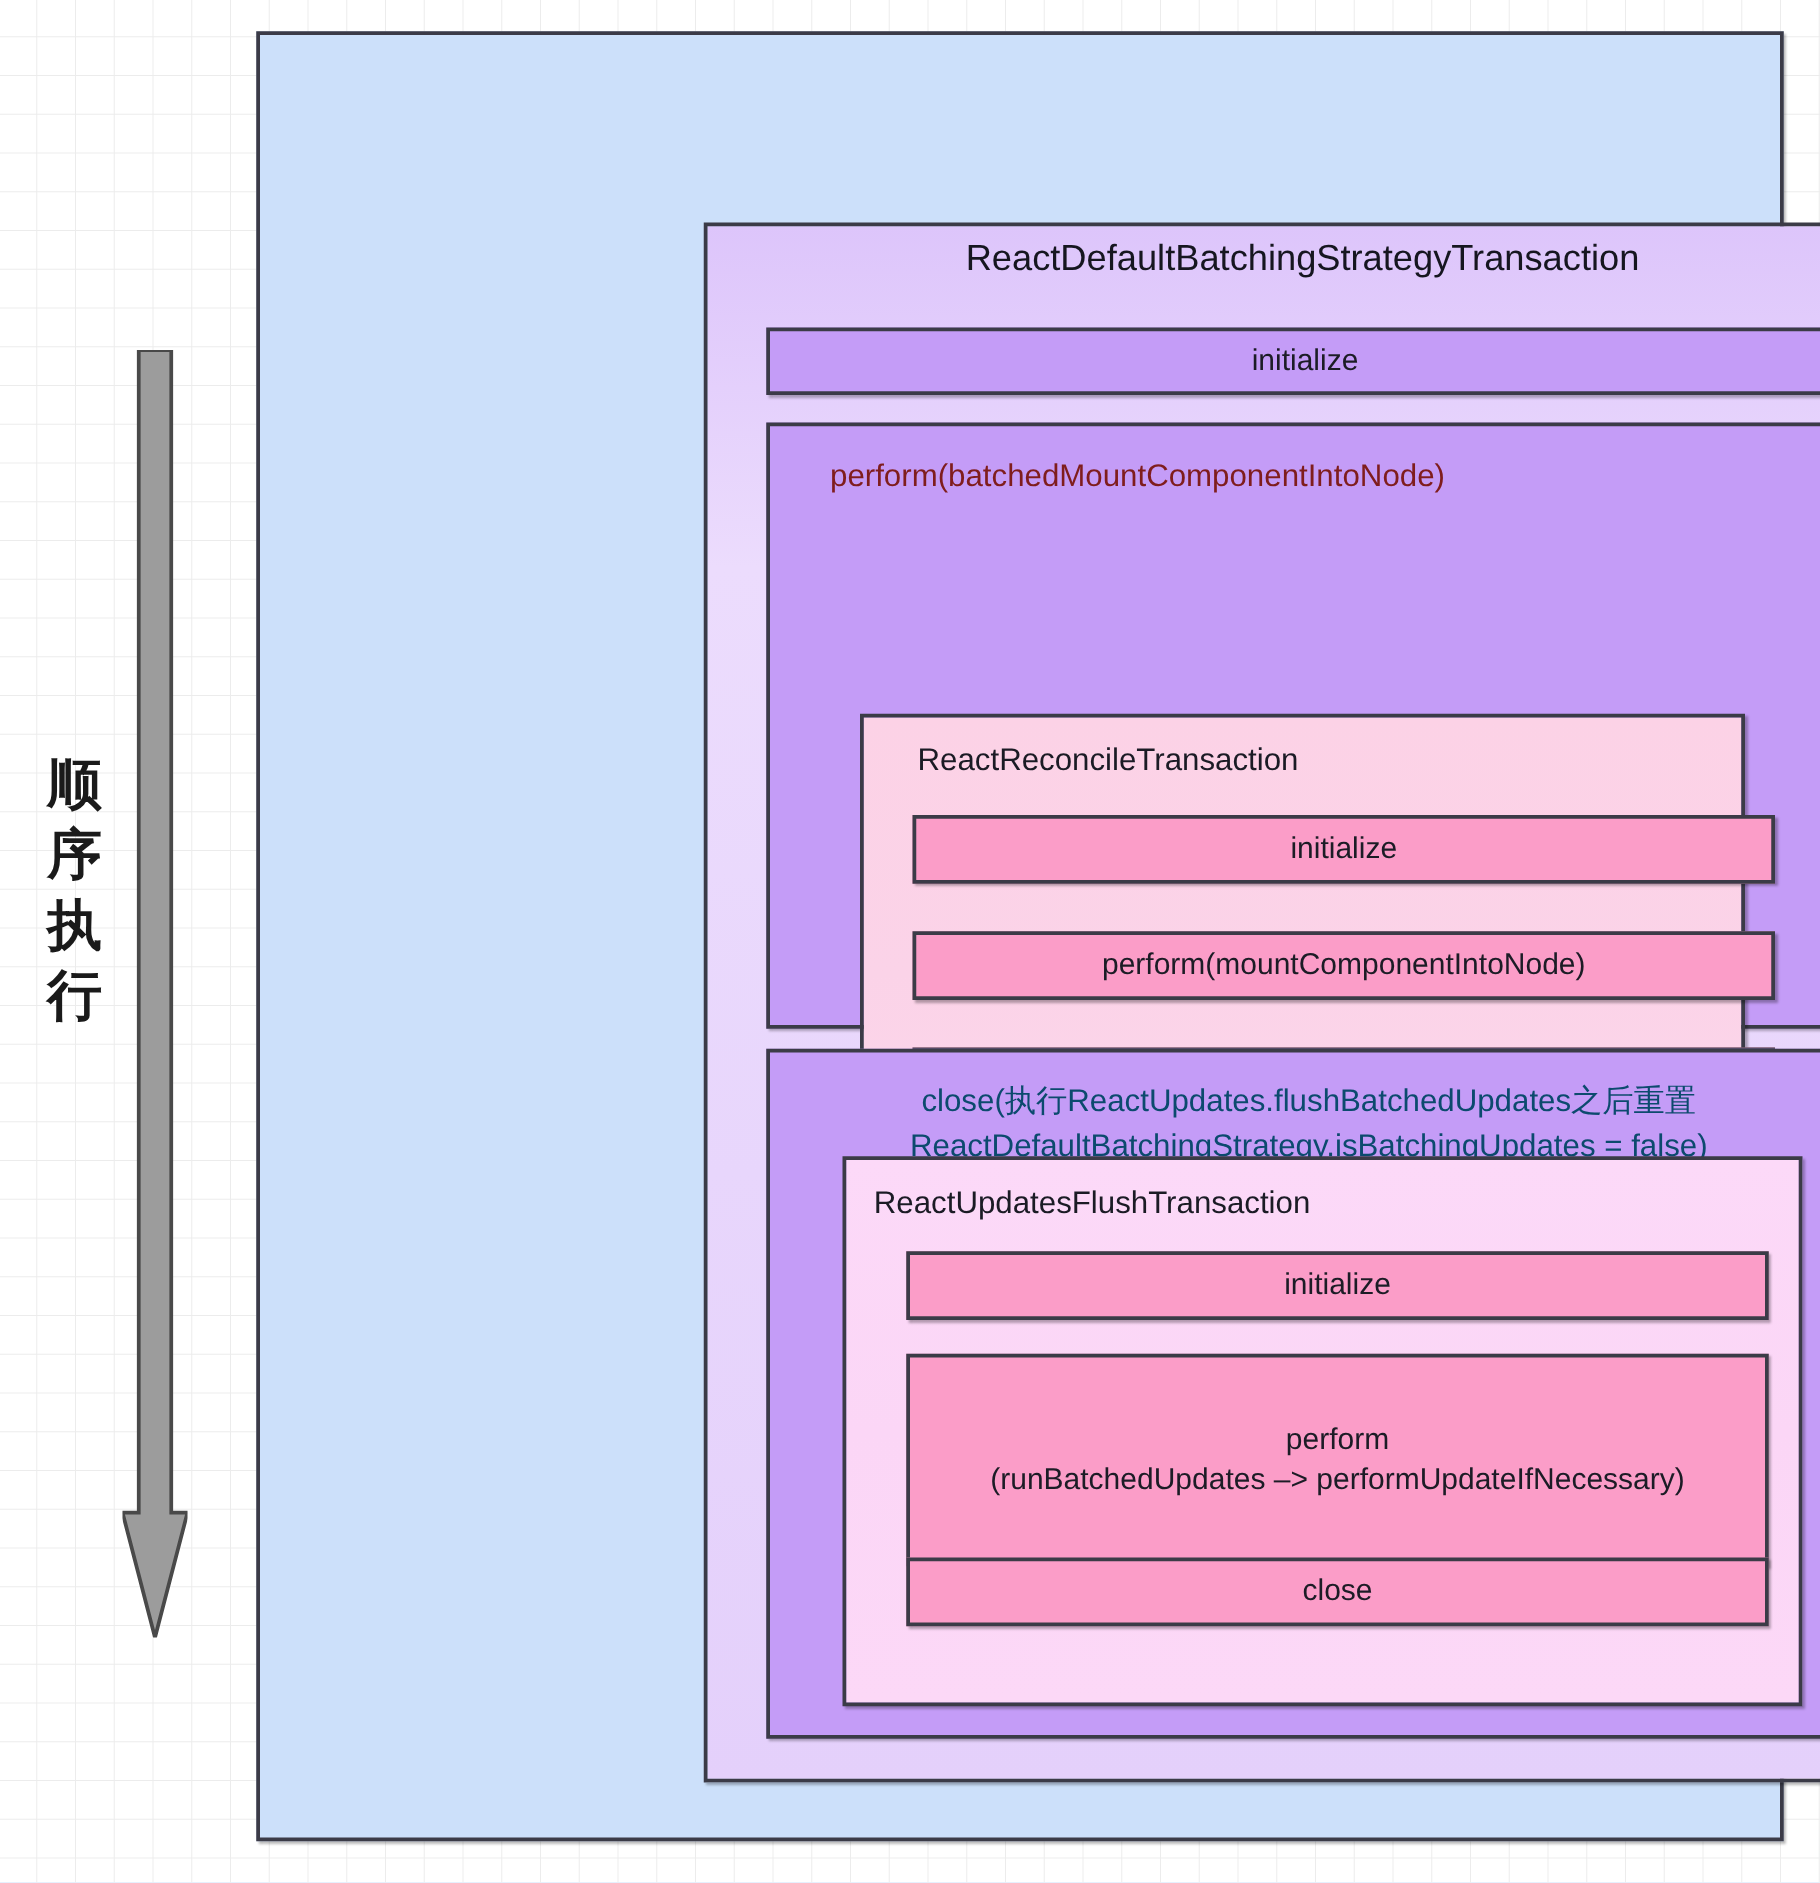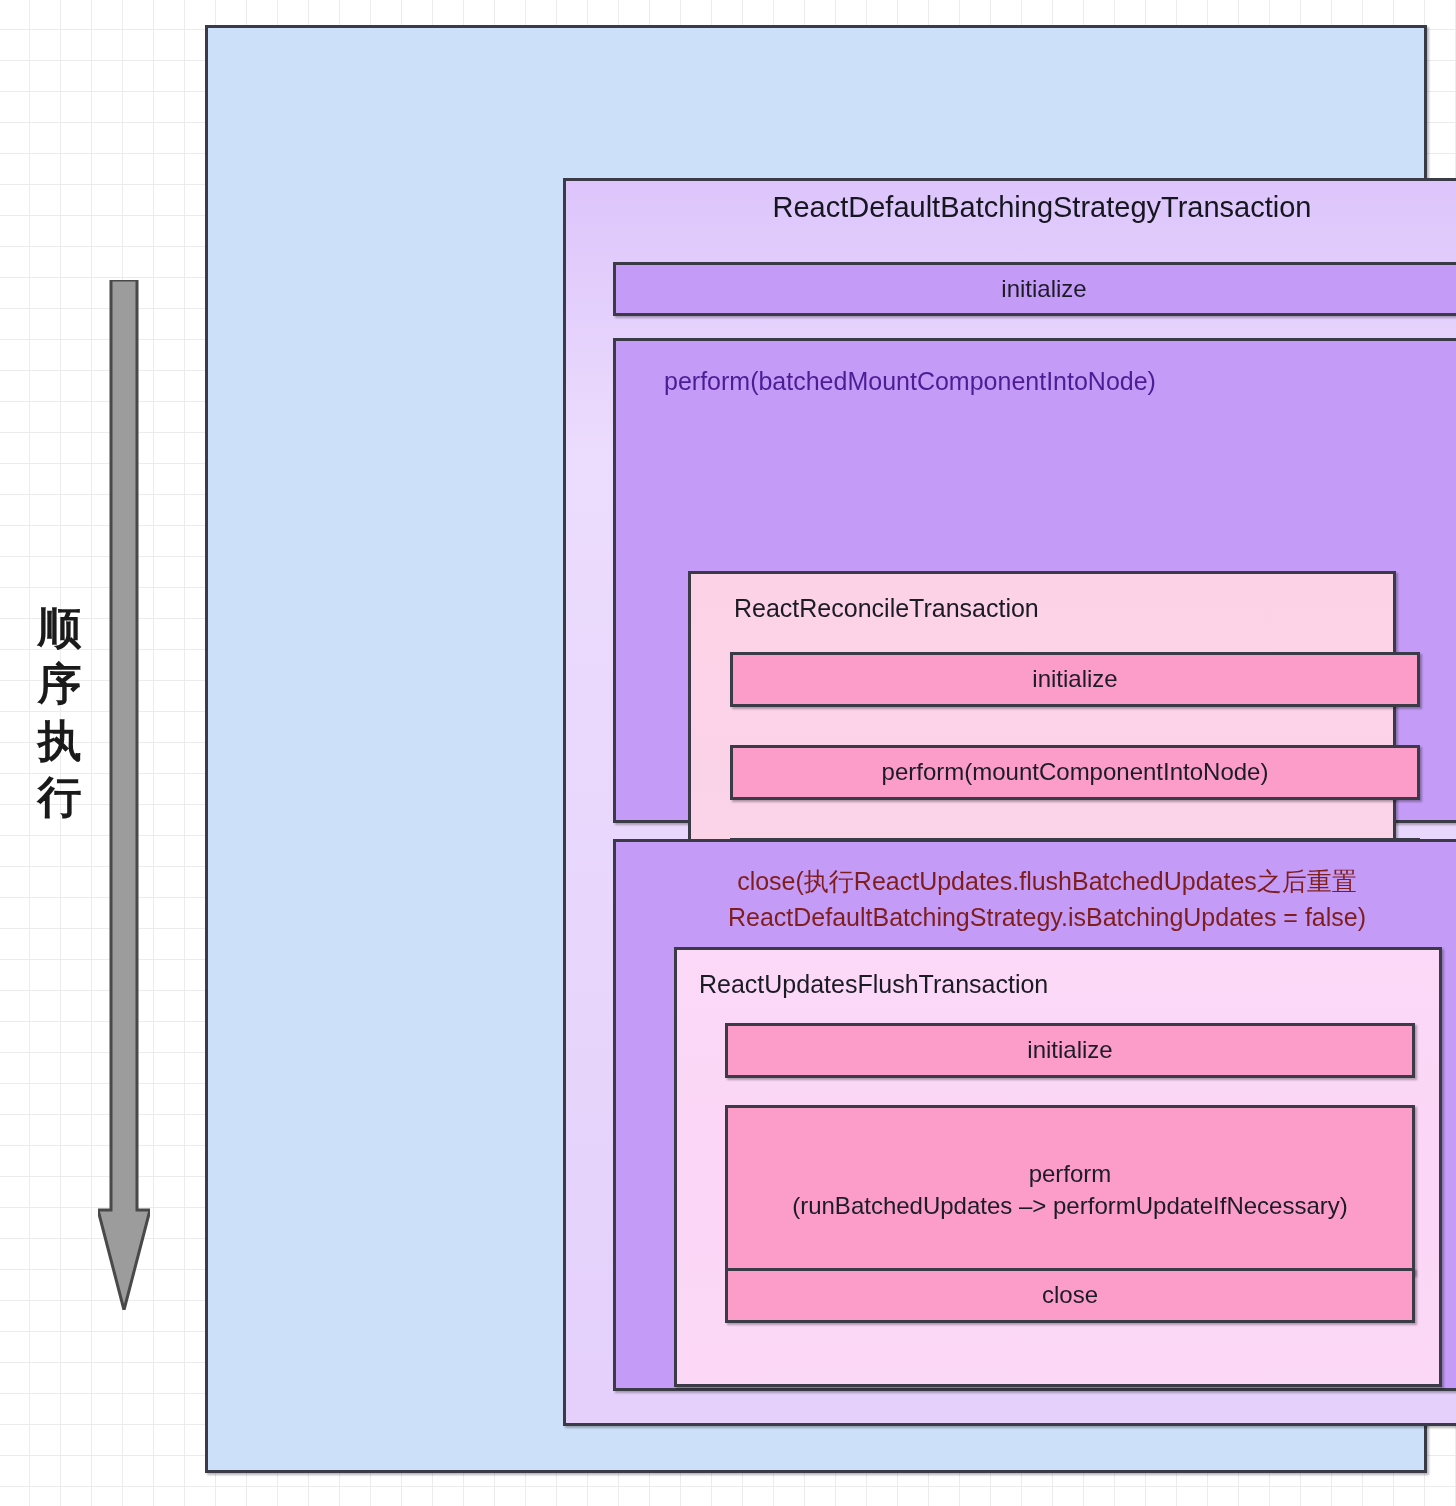--- a/index.html
+++ b/index.html
@@ -108,21 +108,21 @@
     top: 157px;
     width: 862px;
     height: 485px;
     background: #c49cf7;
   }
   #perform-container-title {
     position: absolute;
     left: 48px;
     top: 26px;
     font-size: 25px;
-    color: #4c1d95;
+    color: #7f1d1d;
   }
 
   #reconcile-box {
     left: 72px;
     top: 230px;
     width: 708px;
     height: 377px;
     background: linear-gradient(to bottom, #fcd2e6 0%, #fbd3e8 55%, #fcd6ea 100%);
   }
   #reconcile-title {
@@ -141,27 +141,27 @@
     background: #c49cf7;
   }
   #close-container-title {
     position: absolute;
     left: 30px;
     top: 22px;
     width: 802px;
     text-align: center;
     font-size: 25px;
     line-height: 1.42;
-    color: #7f1d1d;
+    color: #0c4a6e;
     white-space: pre-line;
   }
 
   #flush-box {
     left: 58px;
-    top: 105px;
+    top: 83px;
     width: 768px;
     height: 440px;
     background: linear-gradient(to bottom, #fcd9f8 0%, #fbd6f6 50%, #fcd8f7 100%);
   }
   #flush-title {
     position: absolute;
     left: 22px;
     top: 20px;
     font-size: 25px;
     color: #1b1b25;

